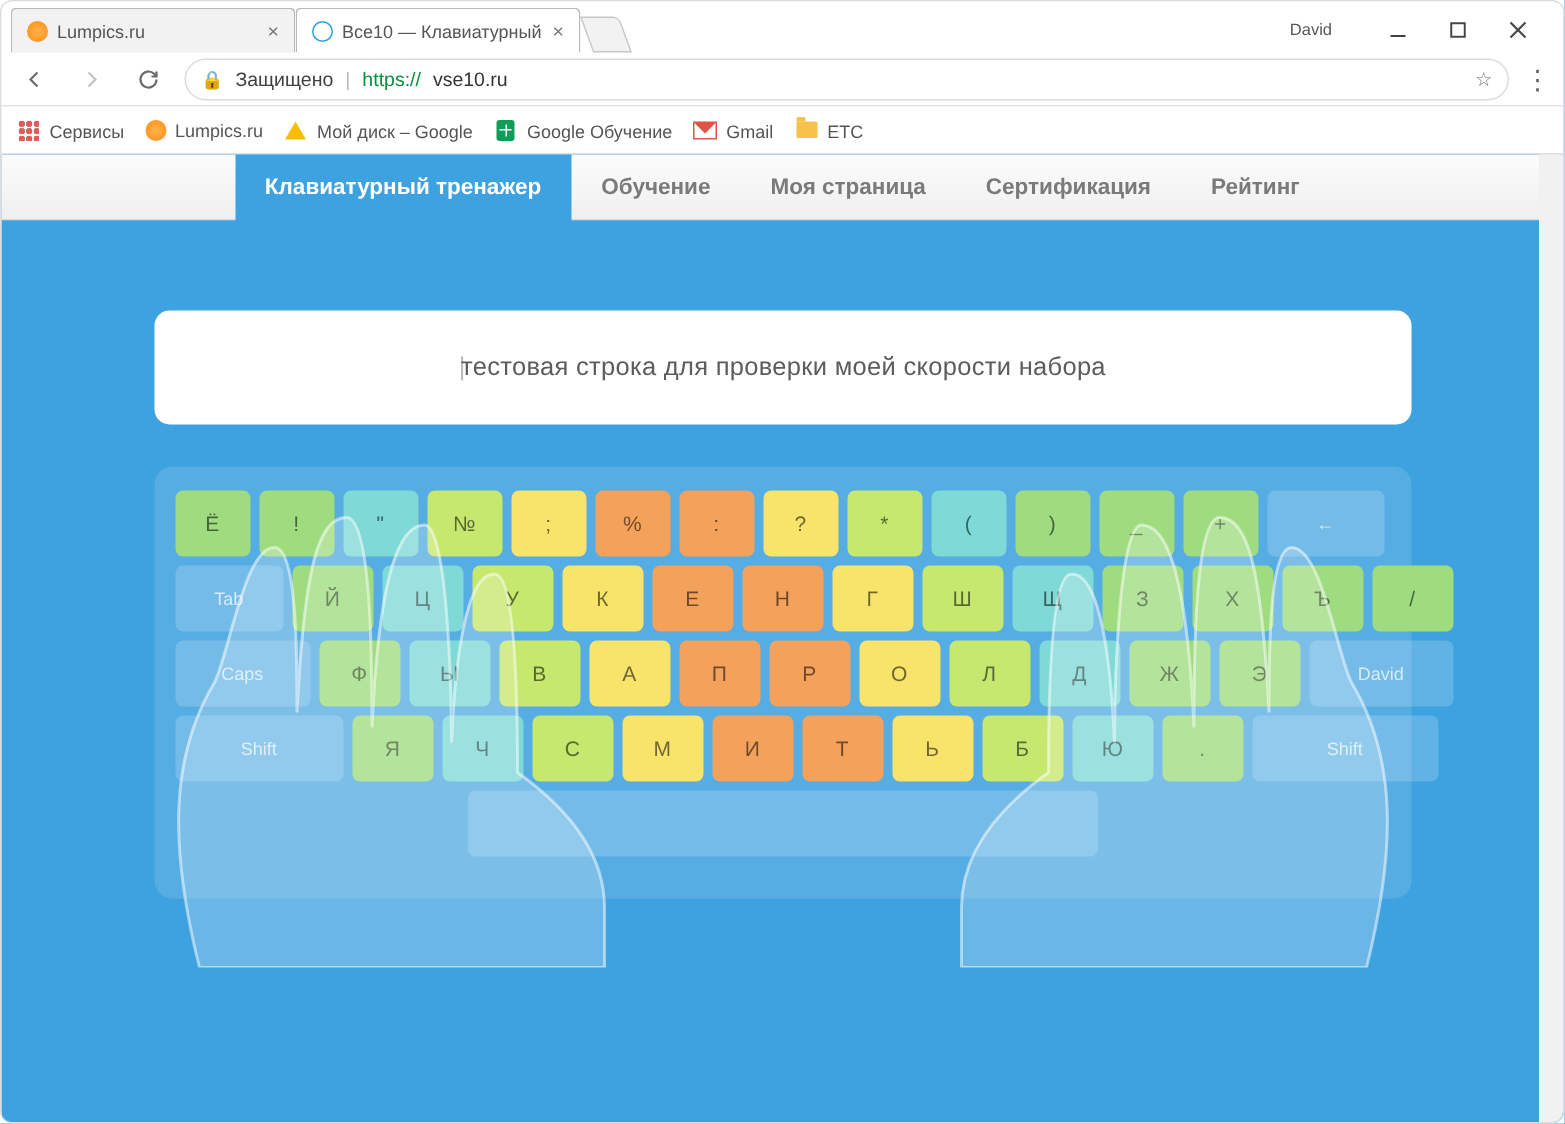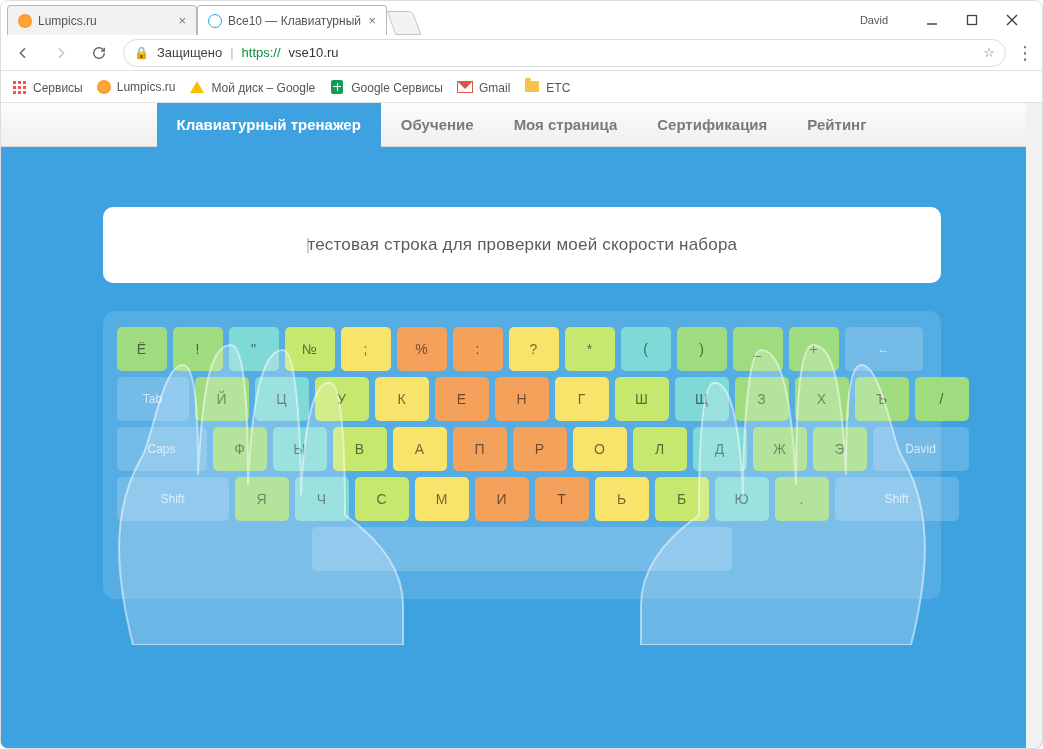--- a/index.html
+++ b/index.html
@@ -315,21 +315,21 @@
   <div class="bm">
     <span class="ic">
         <span class="ic-drive"></span>
       </span>
     <span>Мой диск – Google</span>
   </div>
   <div class="bm">
     <span class="ic">
         <span class="ic-sheets"></span>
       </span>
-    <span>Google Сервисы</span>
+    <span>Google Обучение</span>
   </div>
   <div class="bm">
     <span class="ic">
         <span class="ic-gmail"></span>
       </span>
     <span>Gmail</span>
   </div>
   <div class="bm">
     <span class="ic">
         <span class="ic-folder"></span>

